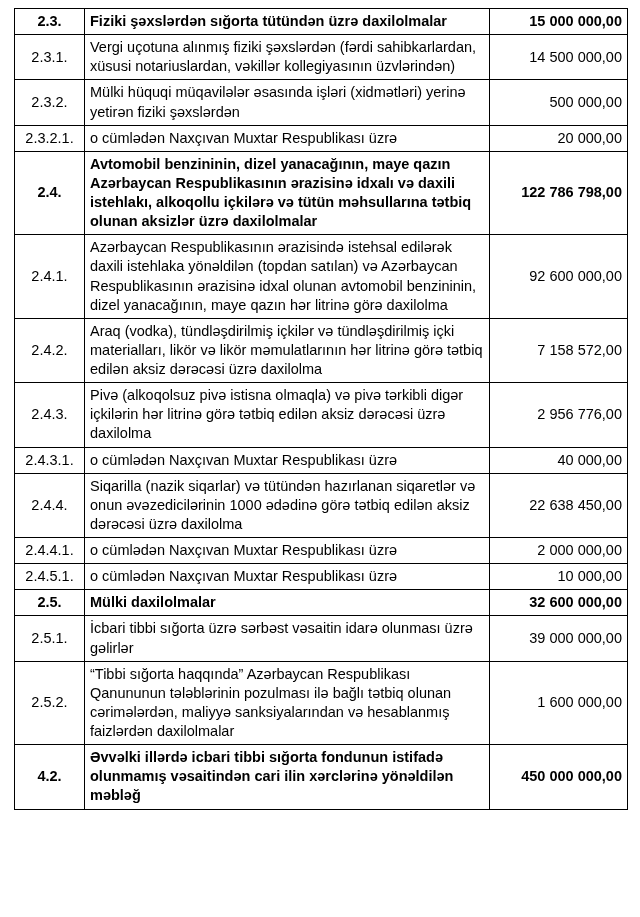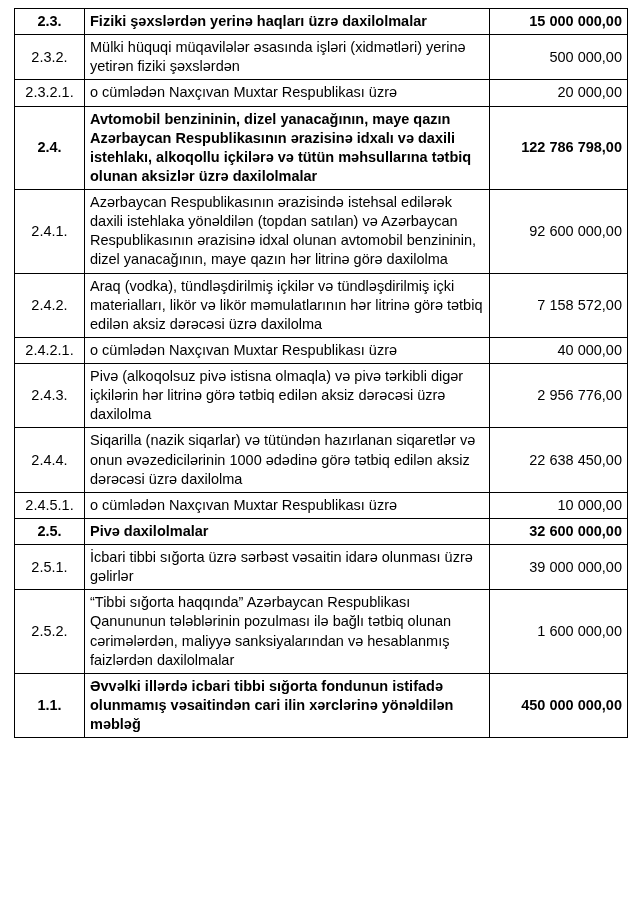--- a/index.html
+++ b/index.html
@@ -54,22 +54,27 @@
 <div class="page">
   <table class="doc-table">
     <colgroup>
       <col style="width:70px">
       <col style="width:405px">
       <col style="width:138px">
     </colgroup>
     <tbody>
         <tr class="bold-row">
           <td class="cell-code">2.3.</td>
-          <td class="cell-desc">Fiziki şəxslərdən yerinə haqları üzrə daxilolmalar</td>
+          <td class="cell-desc">Fiziki şəxslərdən sığorta tütündən üzrə daxilolmalar</td>
           <td class="cell-amount">15 000 000,00</td>
+        </tr>
+        <tr>
+          <td class="cell-code">2.3.1.</td>
+          <td class="cell-desc">Vergi uçotuna alınmış fiziki şəxslərdən (fərdi sahibkarlardan, xüsusi notariuslardan, vəkillər kollegiyasının üzvlərindən)</td>
+          <td class="cell-amount">14 500 000,00</td>
         </tr>
         <tr>
           <td class="cell-code">2.3.2.</td>
           <td class="cell-desc">Mülki hüquqi müqavilələr əsasında işləri (xidmətləri) yerinə yetirən fiziki şəxslərdən</td>
           <td class="cell-amount">500 000,00</td>
         </tr>
         <tr>
           <td class="cell-code">2.3.2.1.</td>
           <td class="cell-desc">o cümlədən Naxçıvan Muxtar Respublikası üzrə</td>
           <td class="cell-amount">20 000,00</td>
@@ -83,54 +88,59 @@
           <td class="cell-code">2.4.1.</td>
           <td class="cell-desc">Azərbaycan Respublikasının ərazisində istehsal edilərək daxili istehlaka yönəldilən (topdan satılan) və Azərbaycan Respublikasının ərazisinə idxal olunan avtomobil benzininin, dizel yanacağının, maye qazın hər litrinə görə daxilolma</td>
           <td class="cell-amount">92 600 000,00</td>
         </tr>
         <tr>
           <td class="cell-code">2.4.2.</td>
           <td class="cell-desc">Araq (vodka), tündləşdirilmiş içkilər və tündləşdirilmiş içki materialları, likör və likör məmulatlarının hər litrinə görə tətbiq edilən aksiz dərəcəsi üzrə daxilolma</td>
           <td class="cell-amount">7 158 572,00</td>
         </tr>
         <tr>
-          <td class="cell-code">2.4.2.1.</td>
-          <td class="cell-desc">o cümlədən Naxçıvan Muxtar Respublikası üzrə</td>
-          <td class="cell-amount">40 000,00</td>
-        </tr>
-        <tr>
           <td class="cell-code">2.4.3.</td>
           <td class="cell-desc">Pivə (alkoqolsuz pivə istisna olmaqla) və pivə tərkibli digər içkilərin hər litrinə görə tətbiq edilən aksiz dərəcəsi üzrə daxilolma</td>
           <td class="cell-amount">2 956 776,00</td>
         </tr>
         <tr>
+          <td class="cell-code">2.4.3.1.</td>
+          <td class="cell-desc">o cümlədən Naxçıvan Muxtar Respublikası üzrə</td>
+          <td class="cell-amount">40 000,00</td>
+        </tr>
+        <tr>
           <td class="cell-code">2.4.4.</td>
           <td class="cell-desc">Siqarilla (nazik siqarlar) və tütündən hazırlanan siqaretlər və onun əvəzedicilərinin 1000 ədədinə görə tətbiq edilən aksiz dərəcəsi üzrə daxilolma</td>
           <td class="cell-amount">22 638 450,00</td>
+        </tr>
+        <tr>
+          <td class="cell-code">2.4.4.1.</td>
+          <td class="cell-desc">o cümlədən Naxçıvan Muxtar Respublikası üzrə</td>
+          <td class="cell-amount">2 000 000,00</td>
         </tr>
         <tr>
           <td class="cell-code">2.4.5.1.</td>
           <td class="cell-desc">o cümlədən Naxçıvan Muxtar Respublikası üzrə</td>
           <td class="cell-amount">10 000,00</td>
         </tr>
         <tr class="bold-row">
           <td class="cell-code">2.5.</td>
-          <td class="cell-desc">Pivə daxilolmalar</td>
+          <td class="cell-desc">Mülki daxilolmalar</td>
           <td class="cell-amount">32 600 000,00</td>
         </tr>
         <tr>
           <td class="cell-code">2.5.1.</td>
           <td class="cell-desc">İcbari tibbi sığorta üzrə sərbəst vəsaitin idarə olunması üzrə gəlirlər</td>
           <td class="cell-amount">39 000 000,00</td>
         </tr>
         <tr>
           <td class="cell-code">2.5.2.</td>
           <td class="cell-desc">“Tibbi sığorta haqqında” Azərbaycan Respublikası Qanununun tələblərinin pozulması ilə bağlı tətbiq olunan cərimələrdən, maliyyə sanksiyalarından və hesablanmış faizlərdən daxilolmalar</td>
           <td class="cell-amount">1 600 000,00</td>
         </tr>
         <tr class="bold-row">
-          <td class="cell-code">1.1.</td>
+          <td class="cell-code">4.2.</td>
           <td class="cell-desc">Əvvəlki illərdə icbari tibbi sığorta fondunun istifadə olunmamış vəsaitindən cari ilin xərclərinə yönəldilən məbləğ</td>
           <td class="cell-amount">450 000 000,00</td>
         </tr>
       </tbody>
   </table>
 </div>
 
 </body></html>

